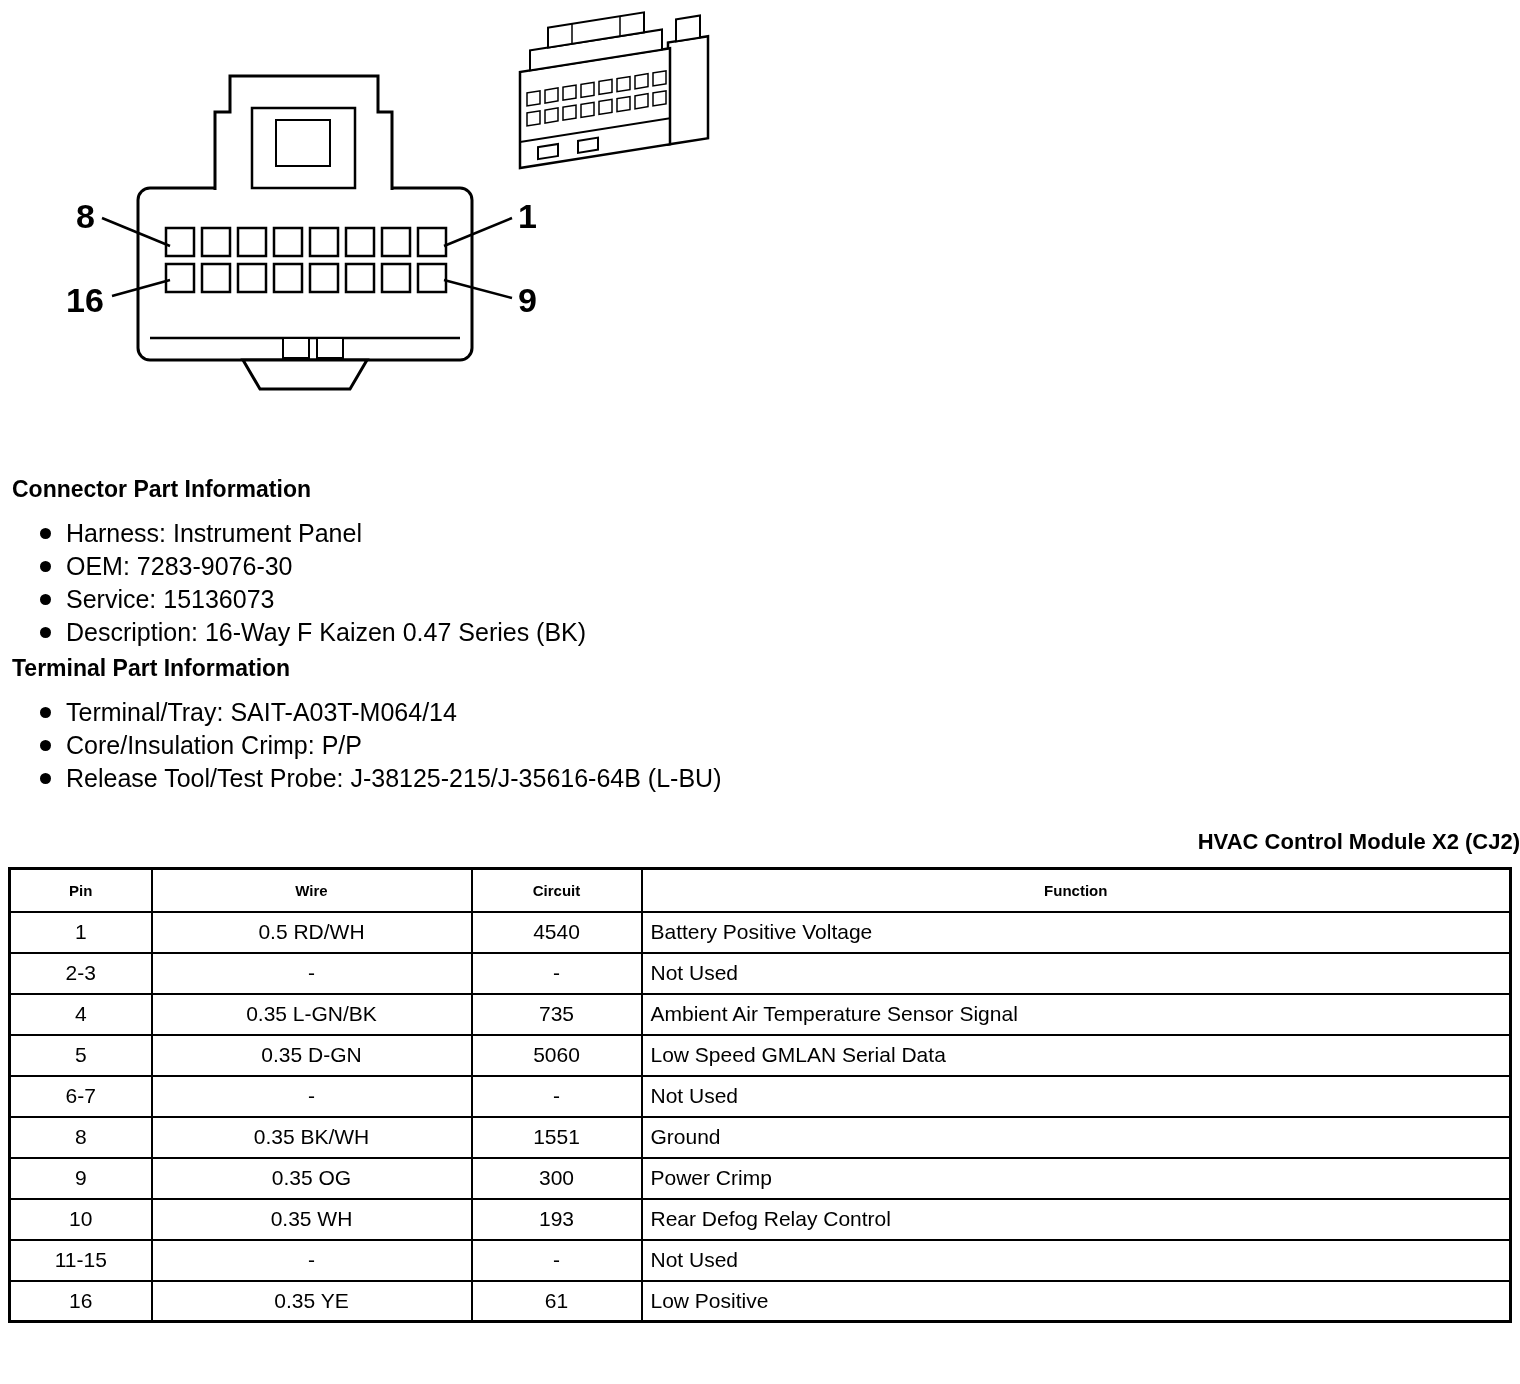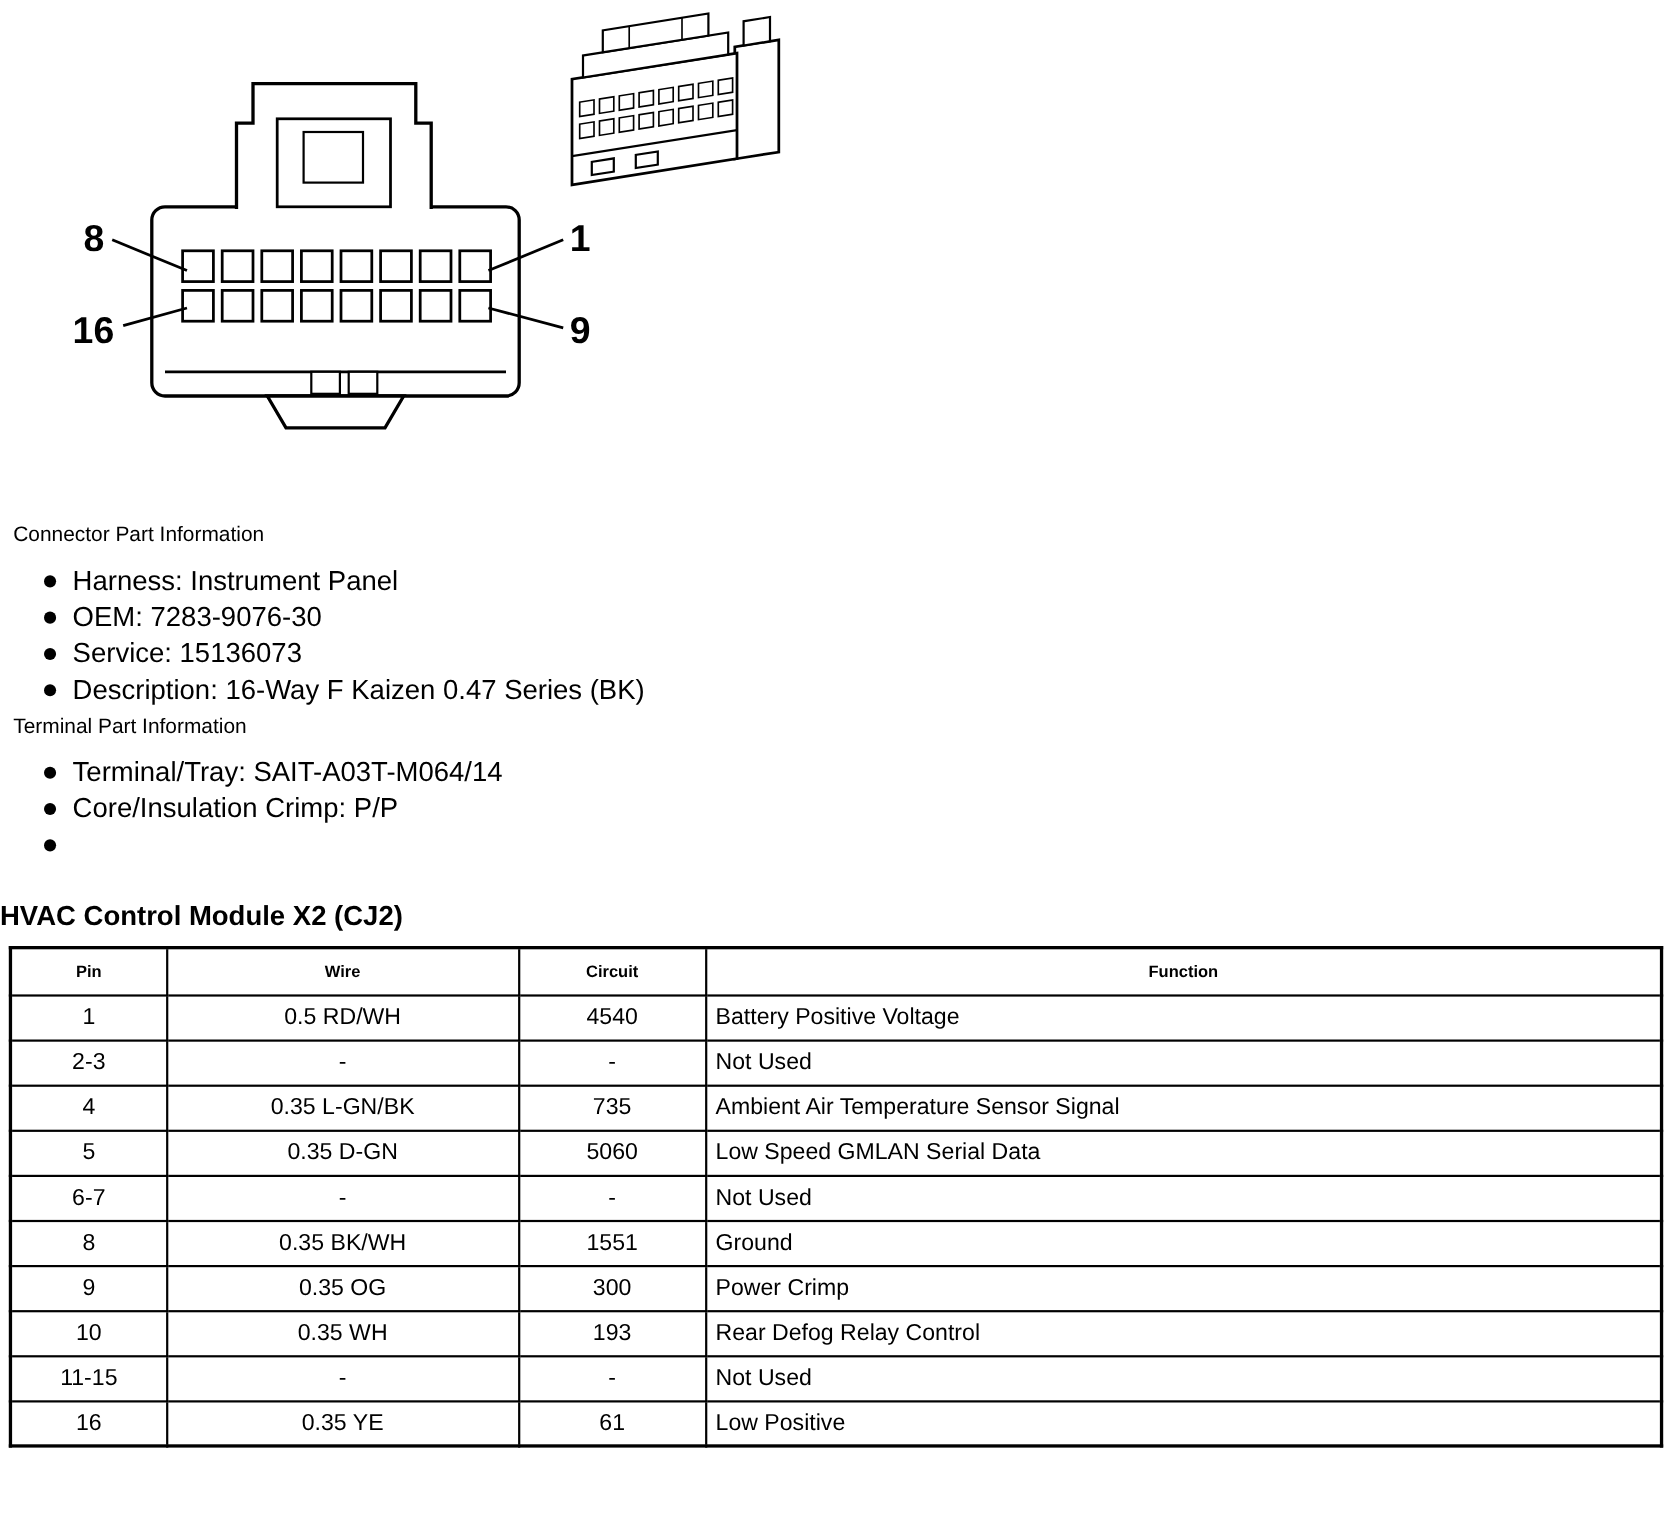--- a/index.html
+++ b/index.html
@@ -16,38 +16,38 @@
   .svg-wrap { width: 1520px; height: 452px; }
   svg text.pin-label {
     font-family: "Liberation Sans", sans-serif;
     font-weight: bold;
     font-size: 34px;
     fill: #000;
   }
 
   
   h2.section-title {
-    font-size: 19px; font-weight: normal;
+    font-size: 23px; font-weight: bold;
     margin: 24px 0 0 12px;
   }
   h2.section-title.second { margin-top: 6px; }
   ul.bullet-list { list-style: none; margin: 14px 0 0 0; padding: 0; }
   ul.bullet-list li {
     display: flex; align-items: center;
     height: 33px; font-size: 25px;
     padding-left: 40px;
   }
   .bullet {
     width: 11px; height: 11px; background: #000;
     border-radius: 50%; margin-right: 15px; flex: 0 0 auto;
   }
 
   
   .table-title {
-    text-align: left; font-size: 25px; font-weight: bold;
+    text-align: right; font-size: 22px; font-weight: bold;
     margin: 34px 0 12px 0;
   }
   table.pinout {
     width: 1504px; margin: 0 8px;
     border-collapse: collapse;
     border: 3px solid #000;
     table-layout: fixed;
   }
   table.pinout th, table.pinout td {
     border: 2px solid #000;
@@ -179,20 +179,21 @@
       <li>
           <span class="bullet"></span>
           <span>Terminal/Tray: SAIT-A03T-M064/14</span>
         </li>
       <li>
           <span class="bullet"></span>
           <span>Core/Insulation Crimp: P/P</span>
         </li>
       <li>
           <span class="bullet"></span>
+          <span>Release Tool/Test Probe: J-38125-215/J-35616-64B (L-BU)</span>
         </li>
     </ul>
   </section>
 
   <h3 class="table-title">HVAC Control Module X2 (CJ2)</h3>
 
   <table class="pinout">
     <colgroup>
       <col style="width:142px">
         <col style="width:320px">

